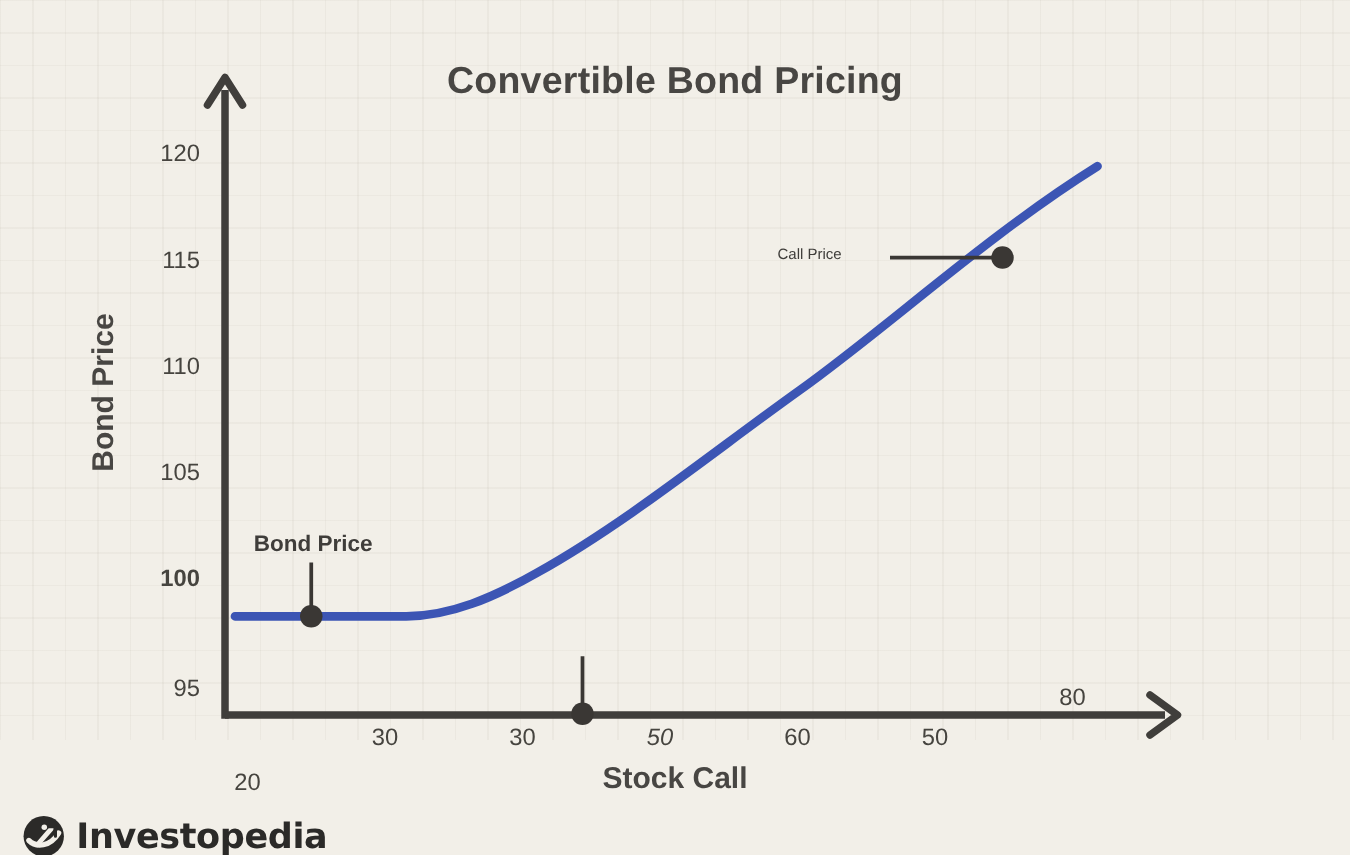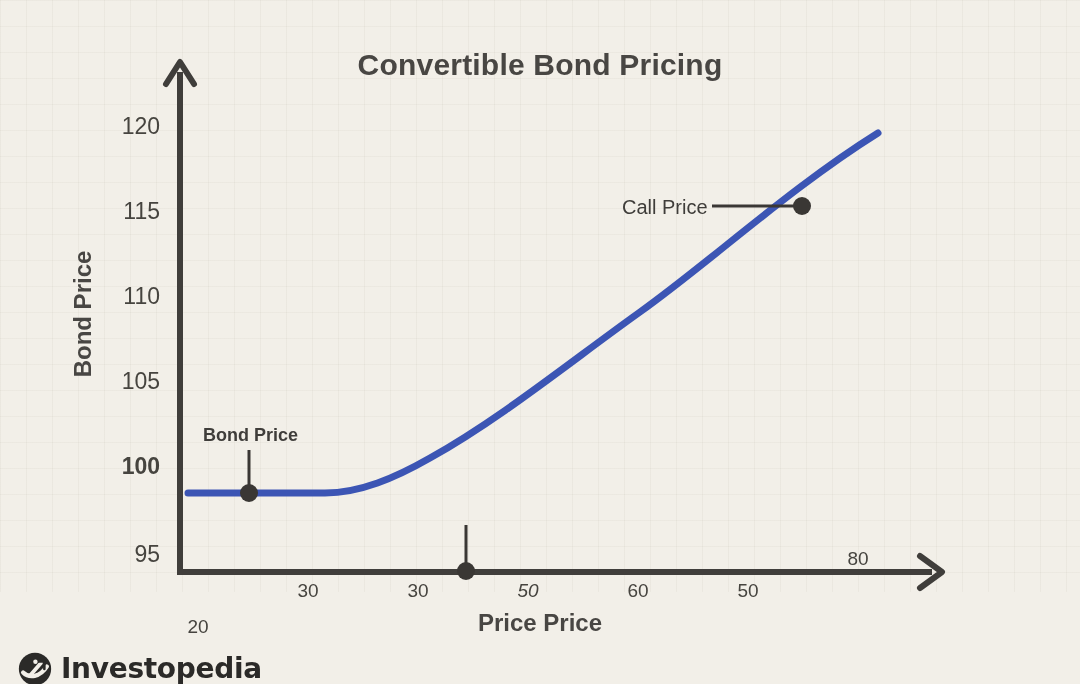--- a/index.html
+++ b/index.html
@@ -44,21 +44,21 @@
     width: 1080px;
     text-align: center;
     font-size: 30px;
     font-weight: bold;
     letter-spacing: 0.2px;
     color: #48464342;
     color: #484643;
   }
 
   .ytick {
-    font-size: 23px;
+    font-size: 19px;
     text-align: right;
     width: 60px;
     color: #46443f;
   }
   .xtick {
     font-size: 19px;
     text-align: center;
     width: 60px;
     color: #46443f;
   }
@@ -90,21 +90,21 @@
     font-weight: bold;
     color: #3f3d3a;
   }
 
   #label-bond-price { left: 203px; top: 425px; }
   #label-convertible-price { left: 391px; top: 500px; }
   #label-call-price {
     left: 622px;
     top: 196px;
     font-weight: normal;
-    font-size: 20px;
+    font-size: 12px;
     text-align: center;
   }
 
   #logo {
     position: absolute;
     left: 18px;
     top: 652px;
     display: flex;
     align-items: flex-start;
     gap: 9px;
@@ -159,21 +159,21 @@
   <div class="txt ytick" style="left:100px; top:541px;">95</div>
 
   <div class="txt xtick" style="left:168px; top:580px;margin-top:36px;">20</div>
   <div class="txt xtick" style="left:278px; top:580px;">30</div>
   <div class="txt xtick" style="left:388px; top:580px;">30</div>
   <div class="txt xtick" style="left:498px; top:580px;font-style:italic;">50</div>
   <div class="txt xtick" style="left:608px; top:580px;">60</div>
   <div class="txt xtick" style="left:718px; top:580px;">50</div>
   <div class="txt xtick" style="left:828px; top:548px;text-align:center;">80</div>
 
-  <div class="txt" id="xaxis-title">Price Price</div>
+  <div class="txt" id="xaxis-title">Stock Call</div>
   <div class="txt" id="yaxis-title">Bond Price</div>
 
   <div class="txt annot-label" id="label-bond-price">Bond Price</div>
   <div class="txt annot-label" id="label-call-price">Call Price</div>
 
   <div id="logo">
     <svg id="logo-mark" viewBox="0 0 40 40">
       <circle cx="20" cy="20" r="19" fill="#2b2a28"></circle>
       <path d="M6 24 C 13 31, 26 30, 34 17" fill="none" stroke="#f2efe8" stroke-width="5" stroke-linecap="round"></path>
       <path d="M14 28 L 27 13" fill="none" stroke="#f2efe8" stroke-width="4.5" stroke-linecap="round"></path>

